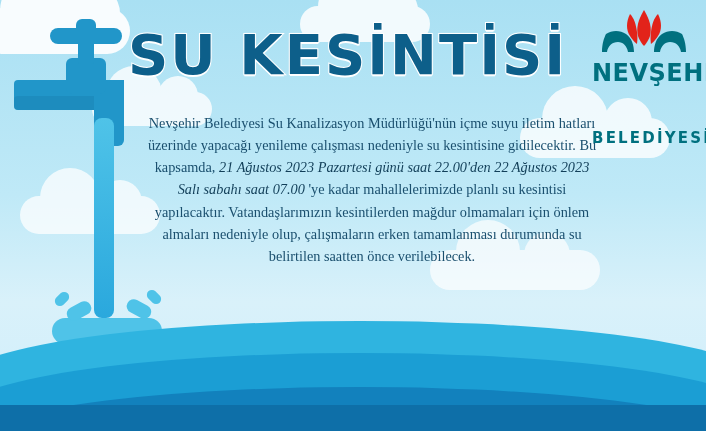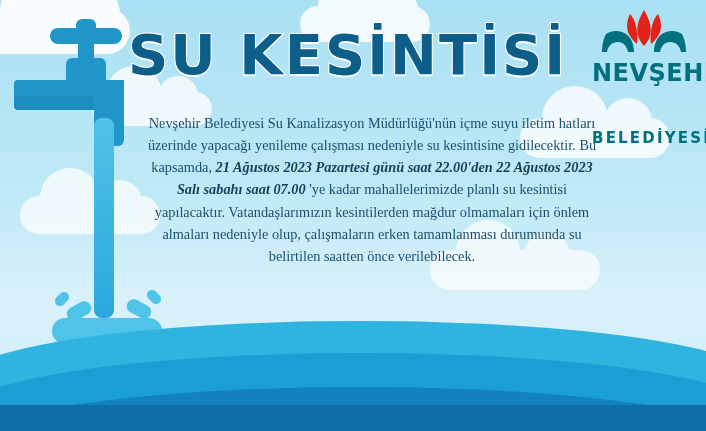--- a/index.html
+++ b/index.html
@@ -139,21 +139,21 @@
     margin-top: 43px;
   }
 
   
   .body-text {
     position: absolute; left: 144px; top: 112px; width: 456px;
     text-align: center; color: #1a4f6e;
     font-size: 14.3px; line-height: 1.55;
     font-family: "Liberation Serif", serif;
   }
-  .body-text .em { font-weight: 700; font-style: italic; color: #123f59; }
+  .body-text .em { font-weight: 400; font-style: italic; color: #123f59; }
   .lead { text-align: left; }
 </style>
 </head>
 <body>
 
 <div id="poster">
 
   <div class="sky"></div>
 
   <div class="cloud c1"></div>

